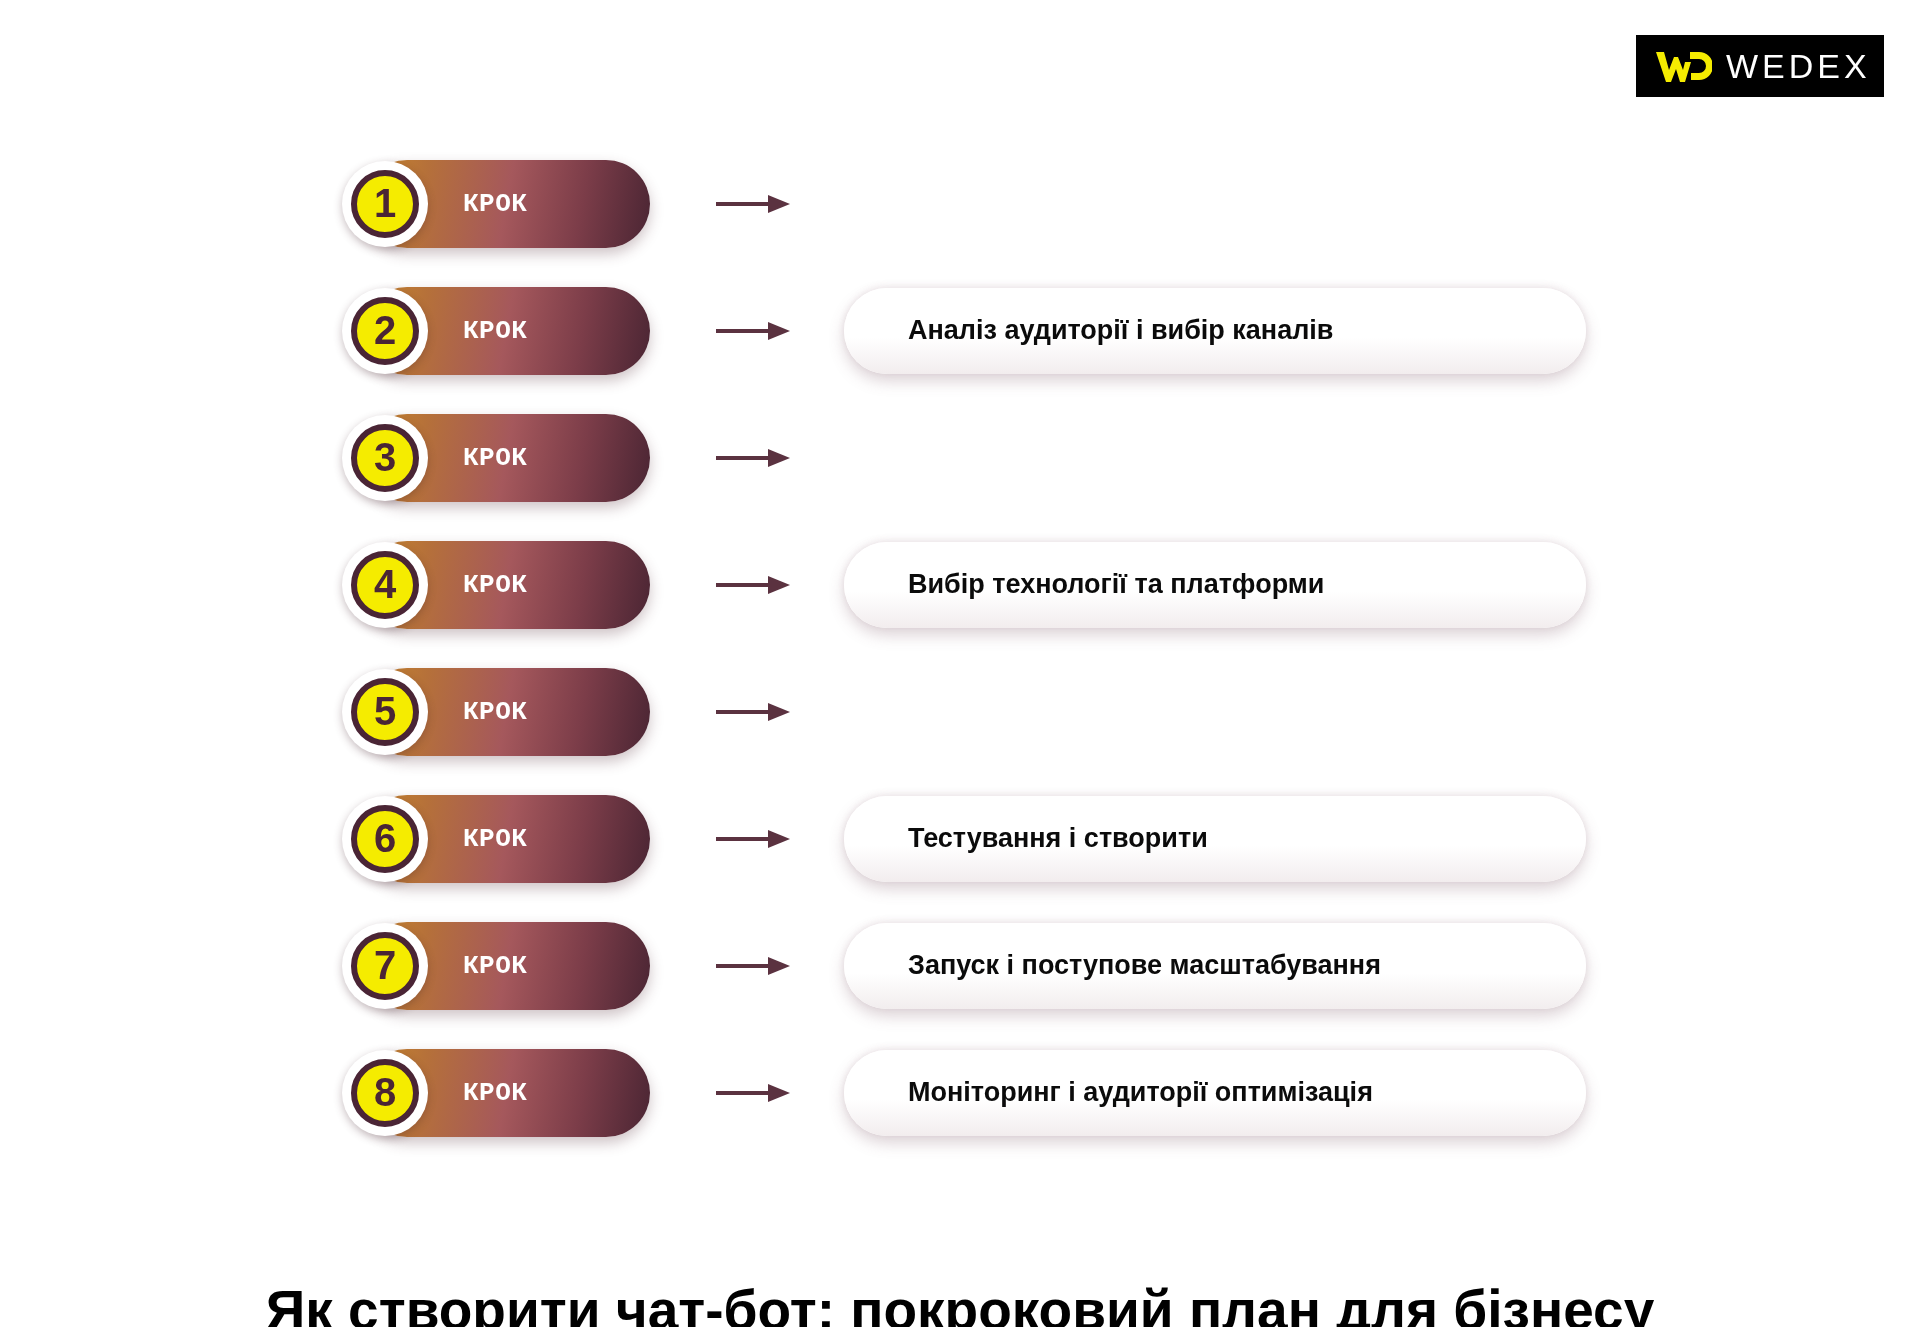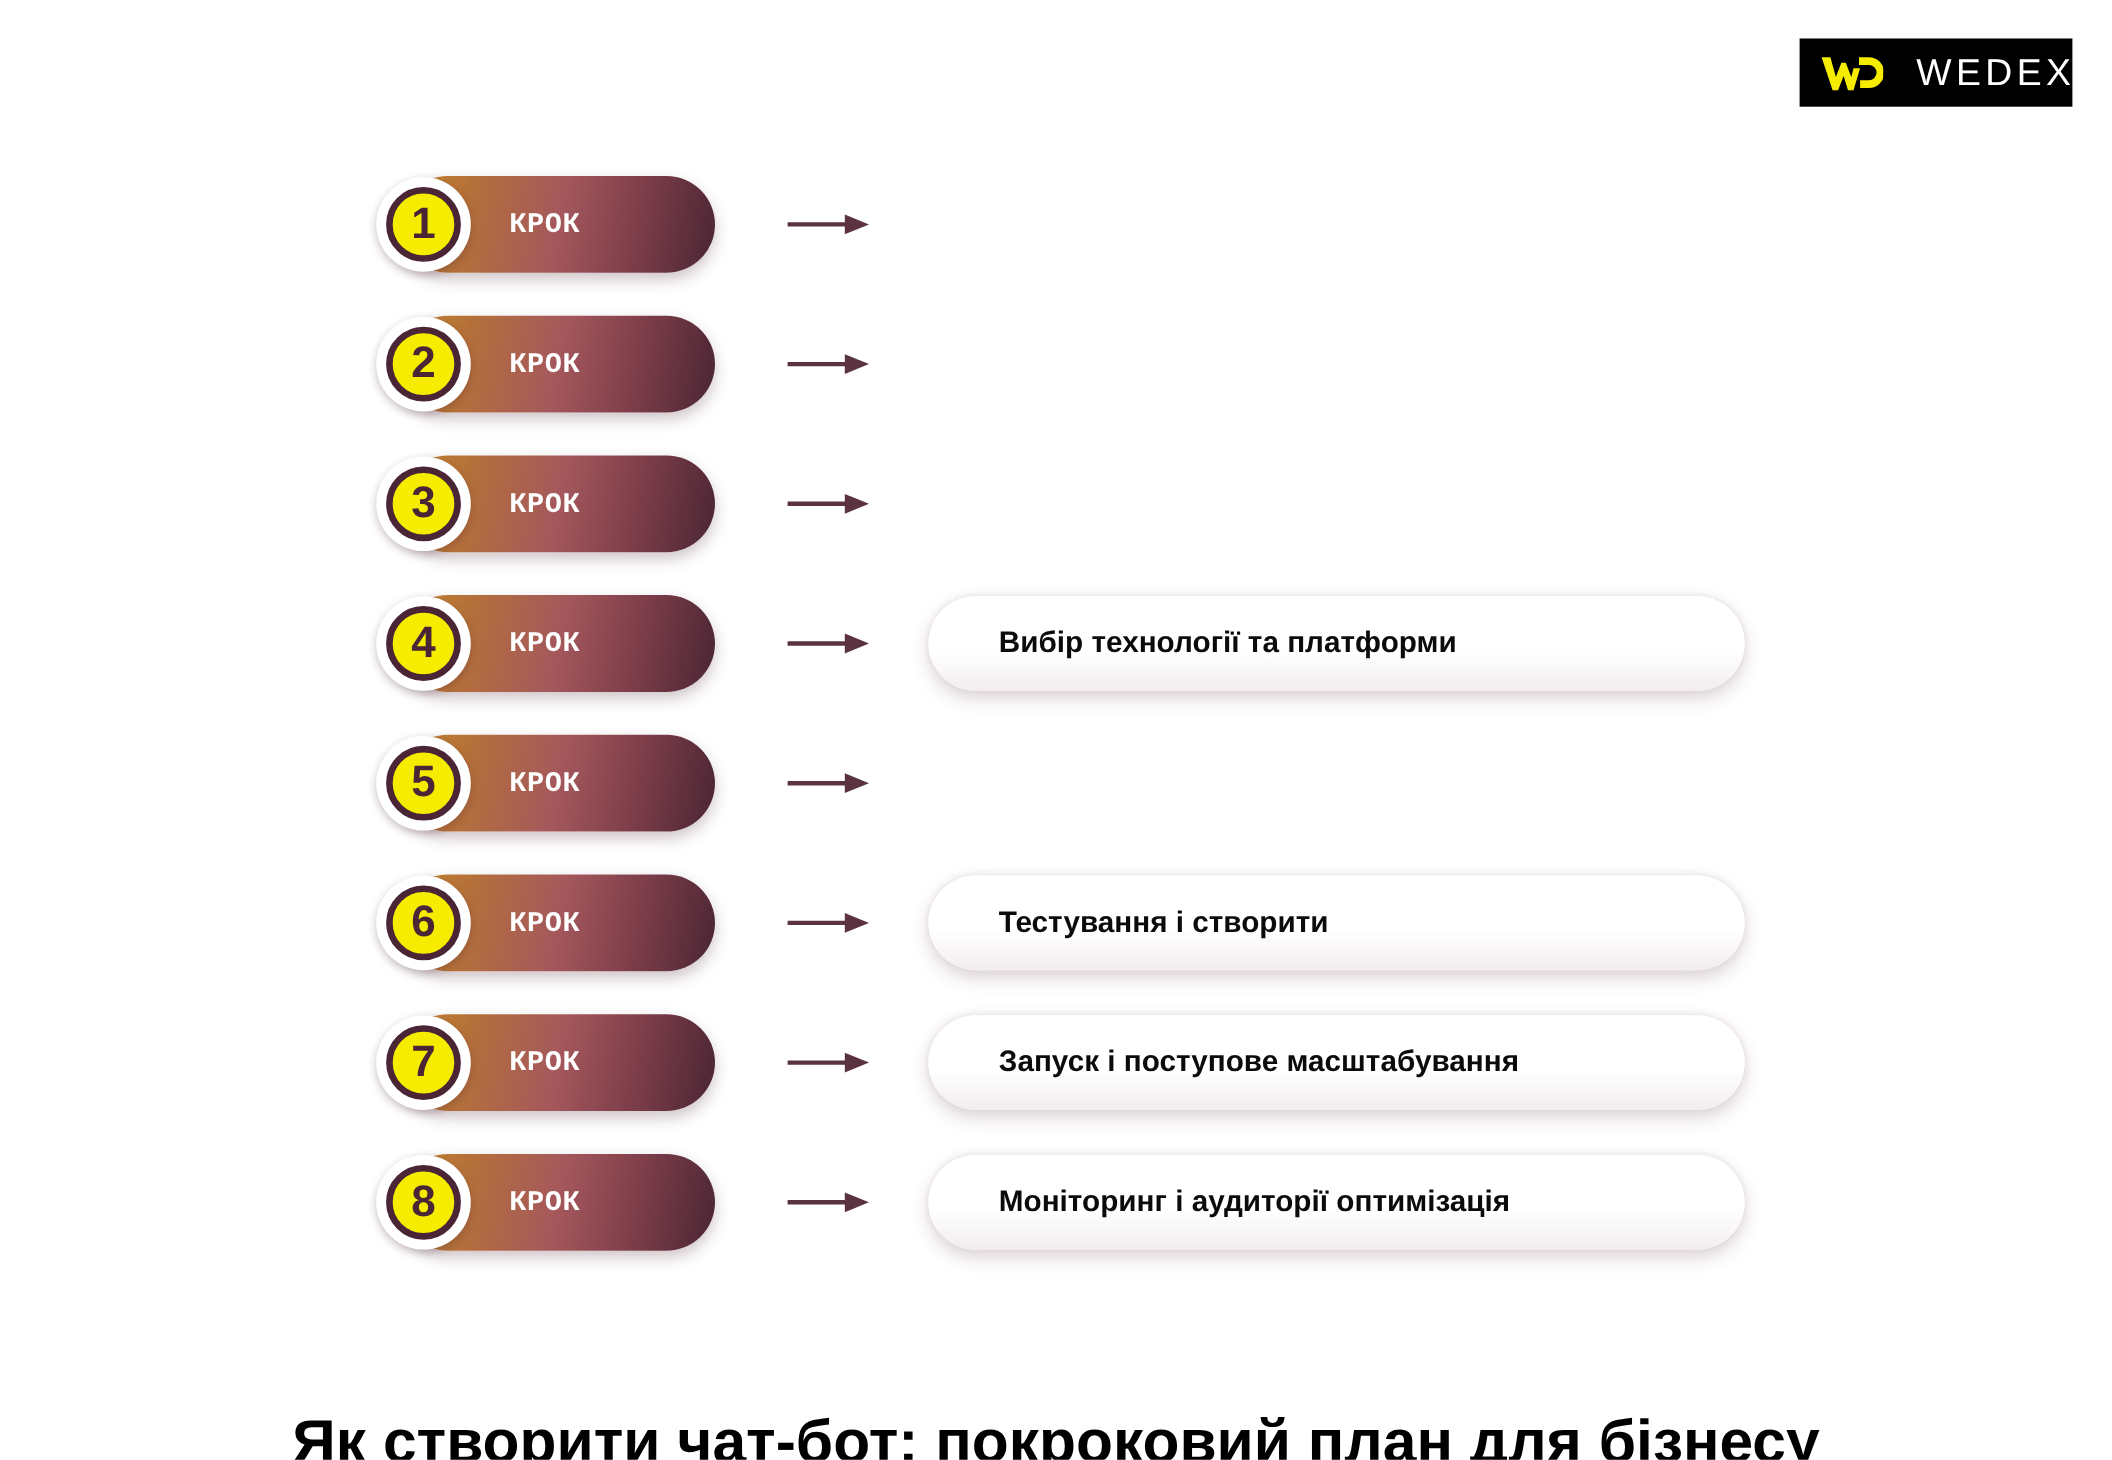--- a/index.html
+++ b/index.html
@@ -23,21 +23,21 @@
   .logo {
     position: absolute;
     top: 35px;
     left: 1636px;
     width: 248px;
     height: 62px;
     background: #000000;
     display: flex;
     align-items: center;
     padding-left: 18px;
-    gap: 30px;
+    gap: 14px;
   }
   .logo-mark {
     width: 58px;
     height: 36px;
     flex: 0 0 auto;
     display: block;
   }
   .logo-text {
     color: #ffffff;
     font-family: "Liberation Sans", sans-serif;
@@ -214,20 +214,23 @@
           </div>
         </div>
         <span class="step-word">КРОК</span>
       </div>
       <div class="step-arrow">
         <svg width="78" height="22" viewBox="0 0 78 22">
           <line x1="2" y1="11" x2="58" y2="11" stroke="#5b3240" stroke-width="4"></line>
           <polygon points="54,2 76,11 54,20" fill="#5b3240"></polygon>
         </svg>
       </div>
+      <div class="step-label">
+        <span class="step-label-text">Аналіз аудиторії і вибір каналів</span>
+      </div>
     </div>
 
     <div class="step-row">
       <div class="step-pill">
         <div class="step-badge">
           <div class="step-badge-inner">
             <span class="step-number">3</span>
           </div>
         </div>
         <span class="step-word">КРОК</span>

